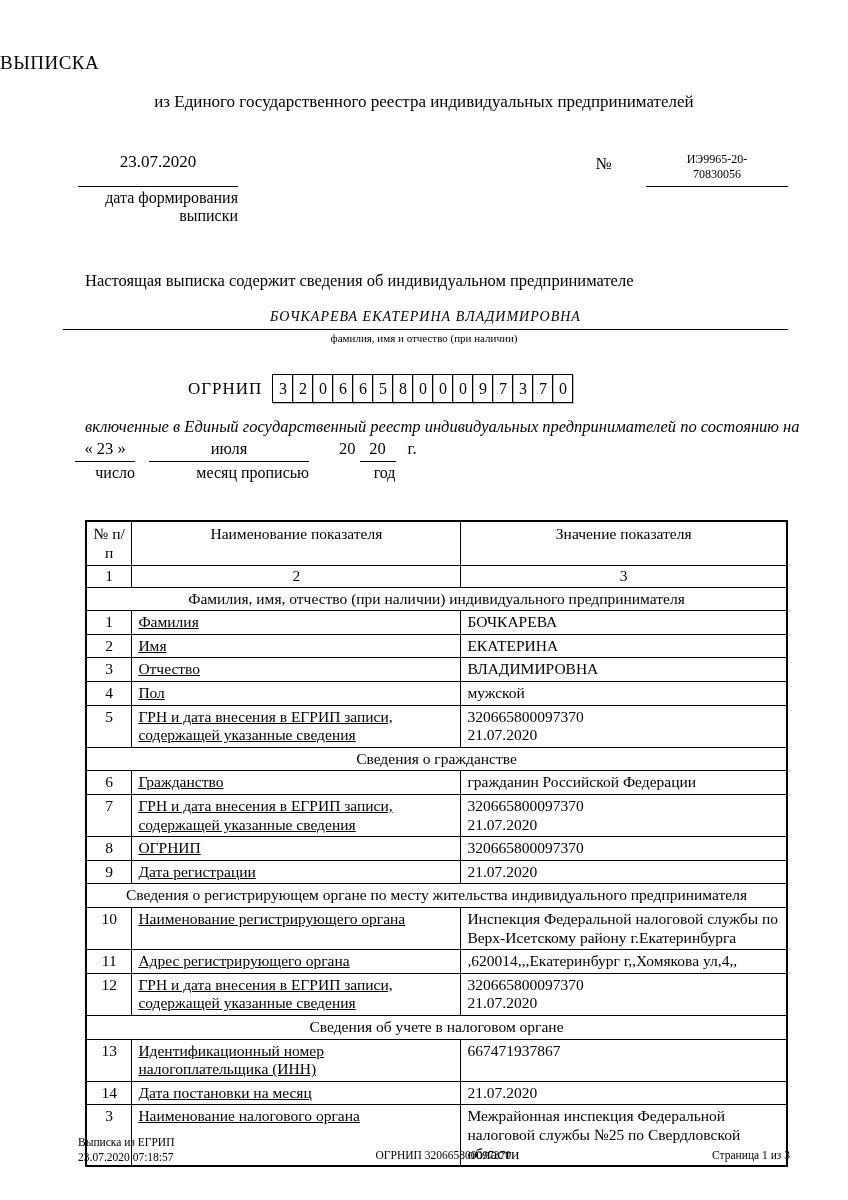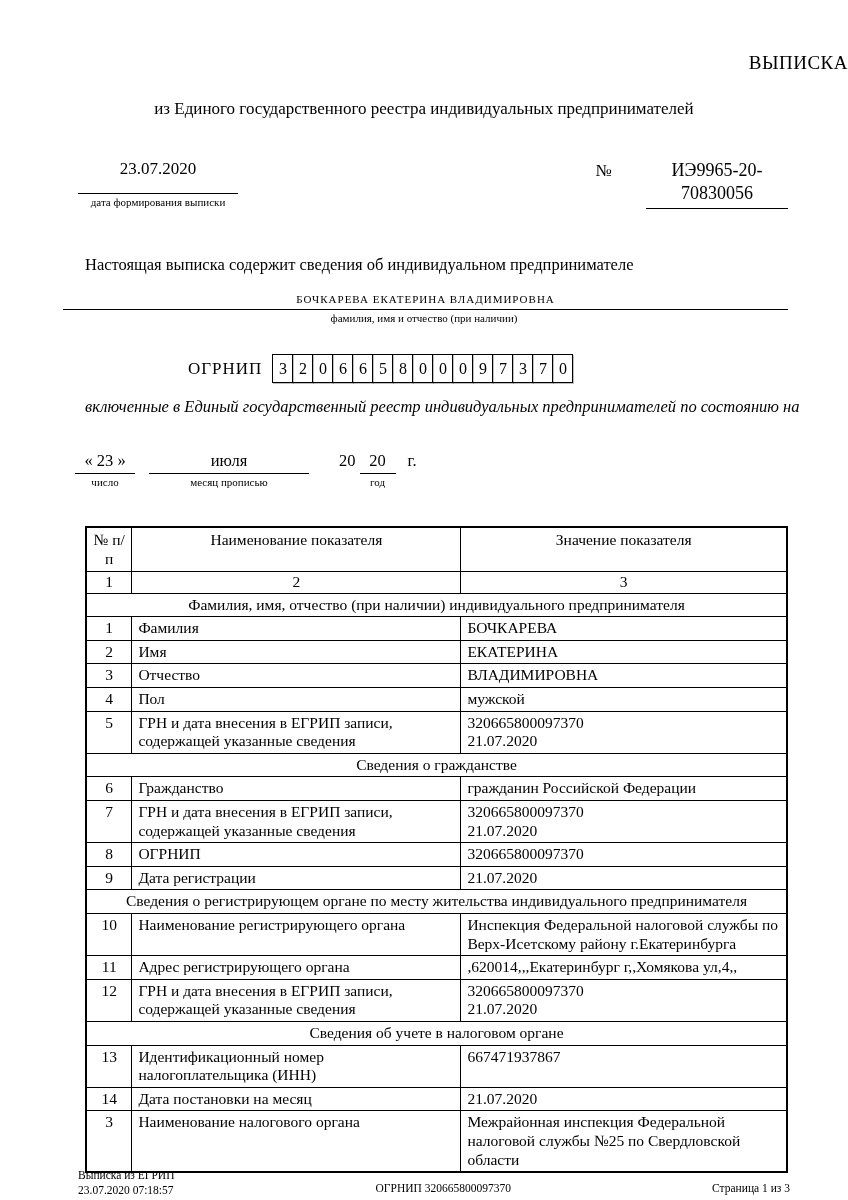--- a/index.html
+++ b/index.html
@@ -9,69 +9,69 @@
     width: 848px; height: 1200px;
     margin: 0 auto;
     background: #ffffff;
     font-family: "Liberation Serif", serif;
     color: #000;
     overflow: hidden;
   }
   
   .title {
     margin-top: 52px;
-    text-align: right;
+    text-align: left;
     font-size: 19px;
     letter-spacing: 0.5px;
   }
   .subtitle {
-    margin-top: 25px;
+    margin-top: 18px;
     text-align: center;
     font-size: 17px;
   }
   .date-number-row {
     display: flex;
     justify-content: space-between;
     margin: 40px 60px 0 78px;
   }
   .form-date-block { width: 160px; text-align: center; }
   .form-date-value { font-size: 17px; padding-bottom: 14px; border-bottom: 1px solid #000; }
-  .small-caption { font-size: 11px; padding-top: 2px; }
+  .small-caption { font-size: 16px; padding-top: 2px; text-align: right; }
   .number-block { display: flex; align-items: flex-start; gap: 34px; }
   .number-sign { font-size: 17px; padding-top: 2px; }
   .number-col {
     min-width: 142px;
     text-align: center;
-    font-size: 18px;
+    font-size: 12px;
     line-height: 1.25;
     border-bottom: 1px solid #000;
     padding: 0 4px 4px 4px;
     white-space: pre-line;
   }
   
   .intro { margin: 46px 60px 0 85px; font-size: 16.5px; }
   .name-block { margin: 18px 60px 0 63px; border-bottom: 1.5px solid #000; text-align: center; }
-  .person-name { font-size: 11px; letter-spacing: 1px; padding-bottom: 4px; }
+  .person-name { font-size: 14px; letter-spacing: 1px; padding-bottom: 4px; font-style: italic; }
   .name-caption { text-align: center; font-size: 11px; padding-top: 2px; }
   
   .ogrnip-row { display: flex; align-items: center; margin: 30px 0 0 188px; }
   .ogrnip-label { font-size: 17px; margin-right: 10px; letter-spacing: 1px; }
   .digit-boxes { display: flex; }
   .digit-box {
     width: 21px; height: 29px;
     border: 1px solid #000;
     margin-left: -1px;
     display: flex; align-items: center; justify-content: center;
     font-size: 16px;
     box-shadow: 1px 1px 0 rgba(0,0,0,0.25);
   }
   .digit-boxes .digit-box:first-child { margin-left: 0; }
   .included-text { margin: 12px 28px 0 85px; font-size: 16.5px; line-height: 1.45; font-style: italic; }
   
-  .state-date-row { display: flex; align-items: flex-start; margin: 32px 0 0 75px; }
+  .state-date-row { display: flex; align-items: flex-start; margin: 0 0 0 75px; }
   .sd-group { text-align: center; }
   .sd-val { font-size: 16.5px; border-bottom: 1px solid #000; padding: 0 6px 2px 6px; }
   .sd-static { font-size: 16.5px; padding: 0 4px 2px 4px; }
   .sd-day { min-width: 60px; }
   .sd-month { min-width: 160px; margin-left: 14px; }
   .sd-century { margin-left: 26px; }
   .sd-year { min-width: 36px; }
   .sd-suffix { margin-left: 8px; }
   
   table.indicators {
@@ -94,26 +94,26 @@
   .col-value { width: 327px; }
   td.section-cell {
     text-align: center;
     font-weight: bold;
     padding: 2px 10px;
     border-top: 2px solid #000;
     border-bottom: 2px solid #000;
     line-height: 1.3;
   }
   td.cell-num { text-align: center; padding: 2px 4px; }
-  td.cell-name { padding: 2px 6px; }
+  td.cell-name { padding: 2px 6px; text-decoration: underline; }
   td.cell-value { padding: 2px 6px; white-space: pre-line; }
   
   .footer {
     position: absolute;
-    left: 78px; right: 58px; top: 1168px;
+    left: 78px; right: 58px; top: 1135px;
     display: flex;
     justify-content: space-between;
     font-size: 11.5px;
     line-height: 1.3;
   }
   .footer-center { align-self: flex-end; transform: translateY(-2px); }
   .footer-right { align-self: flex-end; transform: translateY(-2px); }
 </style>
 </head>
 <body>

